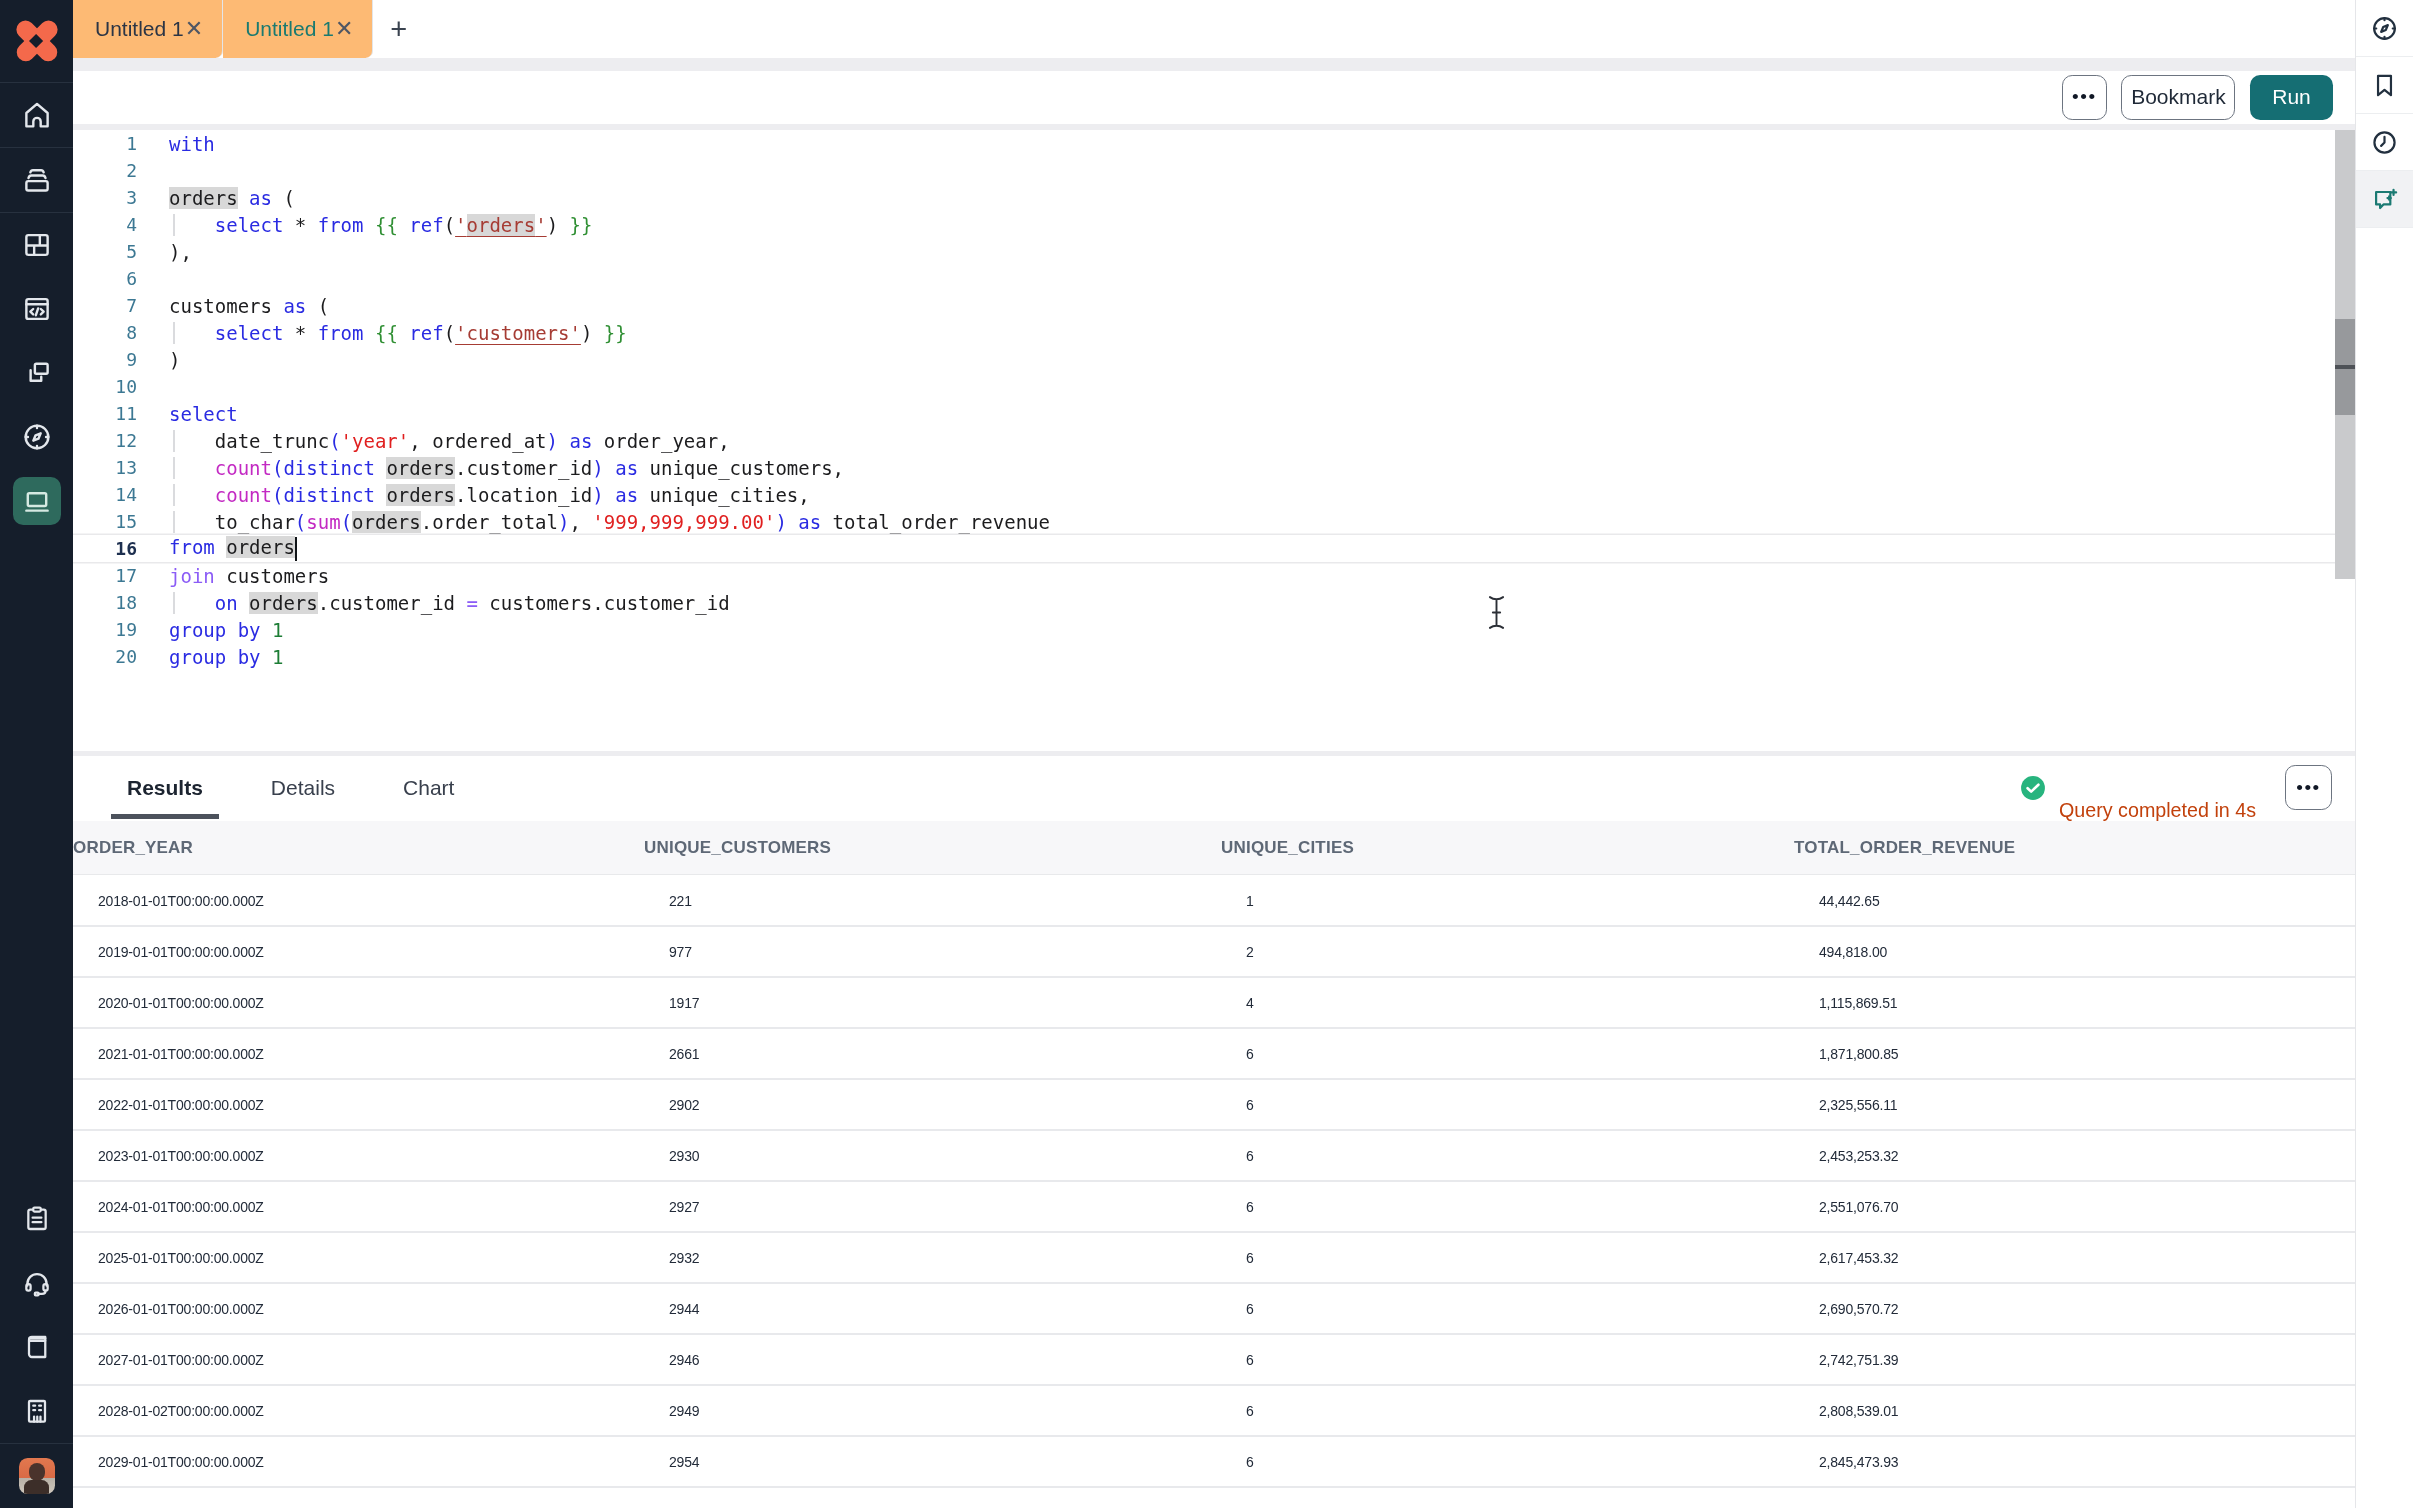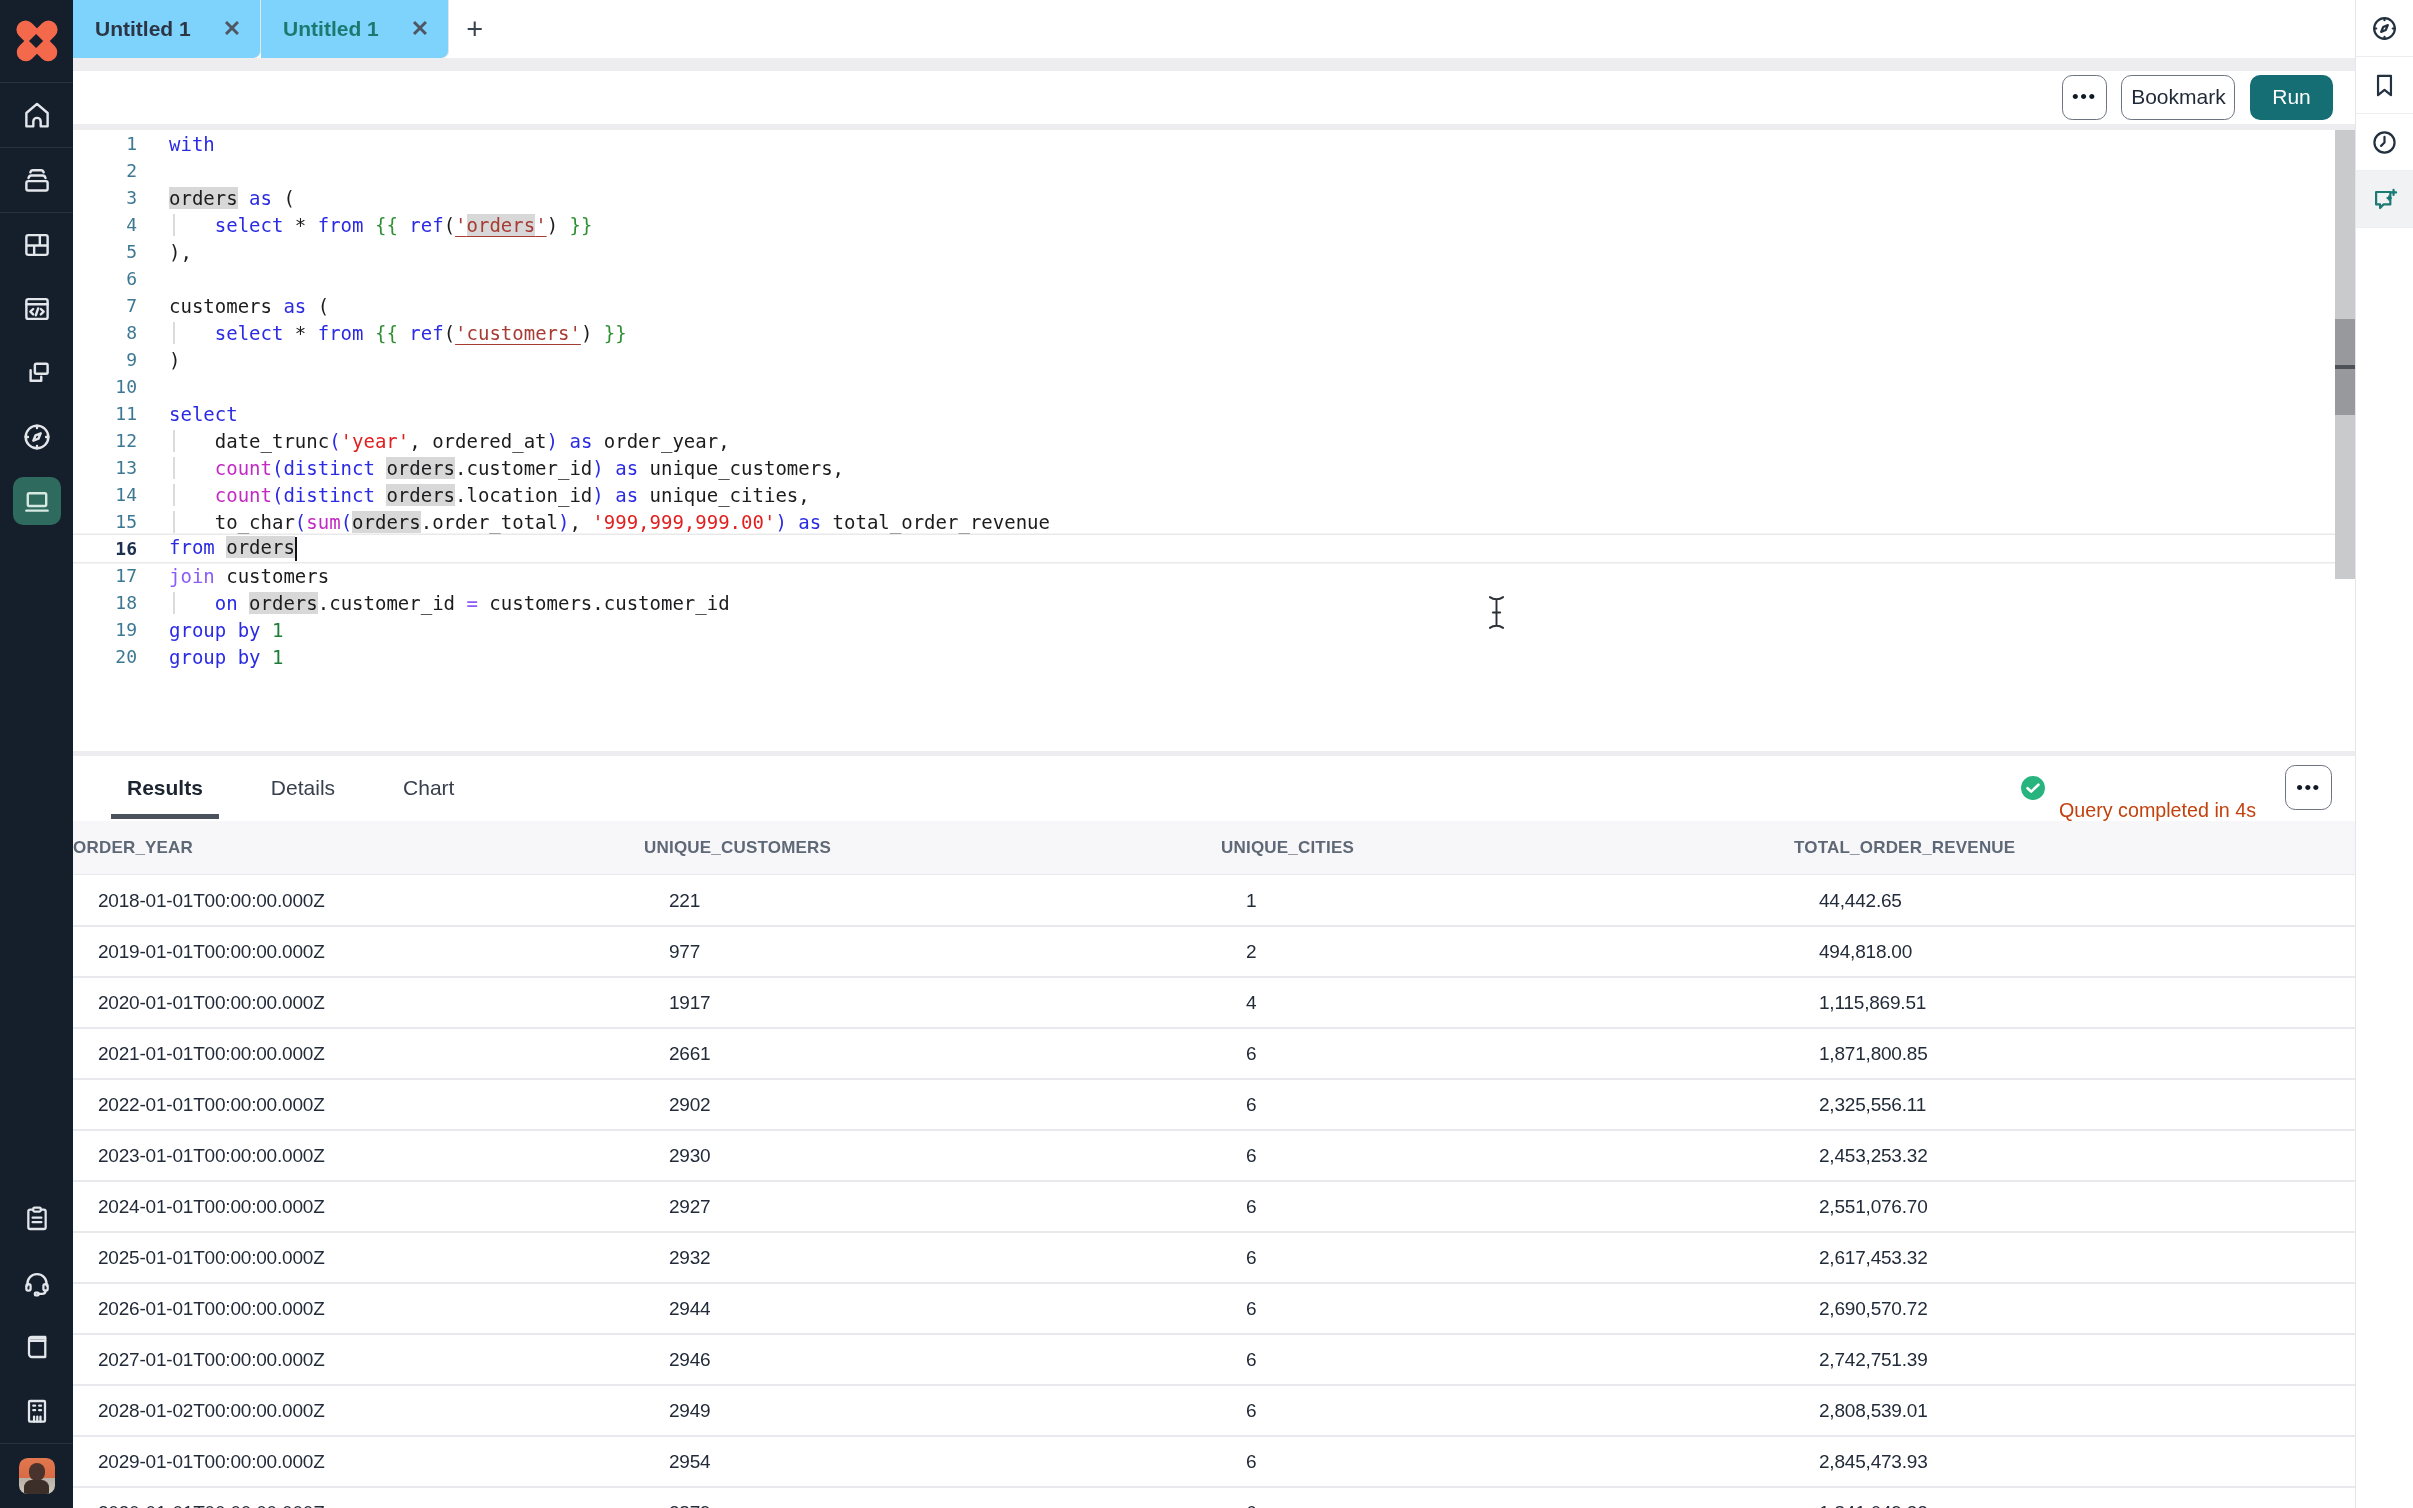--- a/index.html
+++ b/index.html
@@ -30,22 +30,22 @@
   
   .rsb { position:absolute; right:0; top:0; width:58px; height:1508px; background:#fff; border-left:1.5px solid #e5e6e9; }
   .rsb-cell { width:57px; height:57px; display:flex; align-items:center; justify-content:center; border-bottom:1.5px solid #eceef0; }
   .rsb-cell svg { width:31px; height:31px; }
   .rsb-cell.active { background:#f1f2f4; }
 
   
   .main { position:absolute; left:73px; top:0; width:2282px; height:1508px; background:#fff; }
 
   .tabbar { position:absolute; left:0; top:0; width:100%; height:58px; background:#fff; display:flex; }
-  .tab { height:58px; padding:0 19px 0 22px; display:flex; align-items:center; gap:32px;
-         border-right:1.5px solid #e3e5e8; font-size:21px; color:#2b3545; background:#7dd3fc; border-radius:0 0 7.3px 0;font-weight:bold; }
+  .tab { height:58px; padding:0 19px 0 22px; display:flex; align-items:center; gap:1px;
+         border-right:1.5px solid #e3e5e8; font-size:21px; color:#2b3545; background:#fdba74; border-radius:0 0 7.3px 0; }
   .tab.active .tab-label { color:#1a7a70; }
   .tab-close { font-size:22px; color:#4e5664; }
   .newtab { width:51px; height:58px; display:flex; align-items:center; justify-content:center;
             font-size:29px; color:#3a4350; }
   .strip { position:absolute; left:0; width:100%; background:#ededf0; }
   .s1 { top:58px; height:13px; }
   .s2 { top:124px; height:5.8px; }
   .s3 { top:751px; height:5.8px; }
 
   .toolbar { position:absolute; left:0; top:71px; width:100%; height:52px; background:#fff;
@@ -95,21 +95,21 @@
   .rmore { width:47px; height:45px; border:1.5px solid #6c7480; border-radius:10.2px; margin-left:16px;
            display:flex; align-items:center; justify-content:center; font-size:19px; letter-spacing:1.5px; color:#111826; background:#fff; }
 
   .thead { position:absolute; left:0; top:65px; width:100%; height:54px; background:#f7f7f9;
            border-bottom:1.5px solid #e8e9eb; display:grid; grid-template-columns:571px 577px 573px auto;
            align-items:center; }
   .th { font-size:17px; font-weight:bold; color:#5e6876; letter-spacing:0.2px; }
   .tbody { position:absolute; left:0; top:120px; width:100%; height:633px; overflow:hidden; }
   .tr { height:51px; border-bottom:2.2px solid #e8e9ec; display:grid; grid-template-columns:571px 577px 573px auto;
         align-items:center; padding-left:25px; background:#fff; }
-  .td { font-size:19px; color:#222b39; letter-spacing:-0.2px; }
+  .td { font-size:14px; color:#222b39; letter-spacing:-0.2px; }
 
   
   .mouse { position:absolute; left:1484px; top:592px; width:25px; height:41px; pointer-events:none; }
 </style>
 </head>
 <body>
 
 <aside class="lsb">
   <div class="logo">
     <div class="logo-x">

